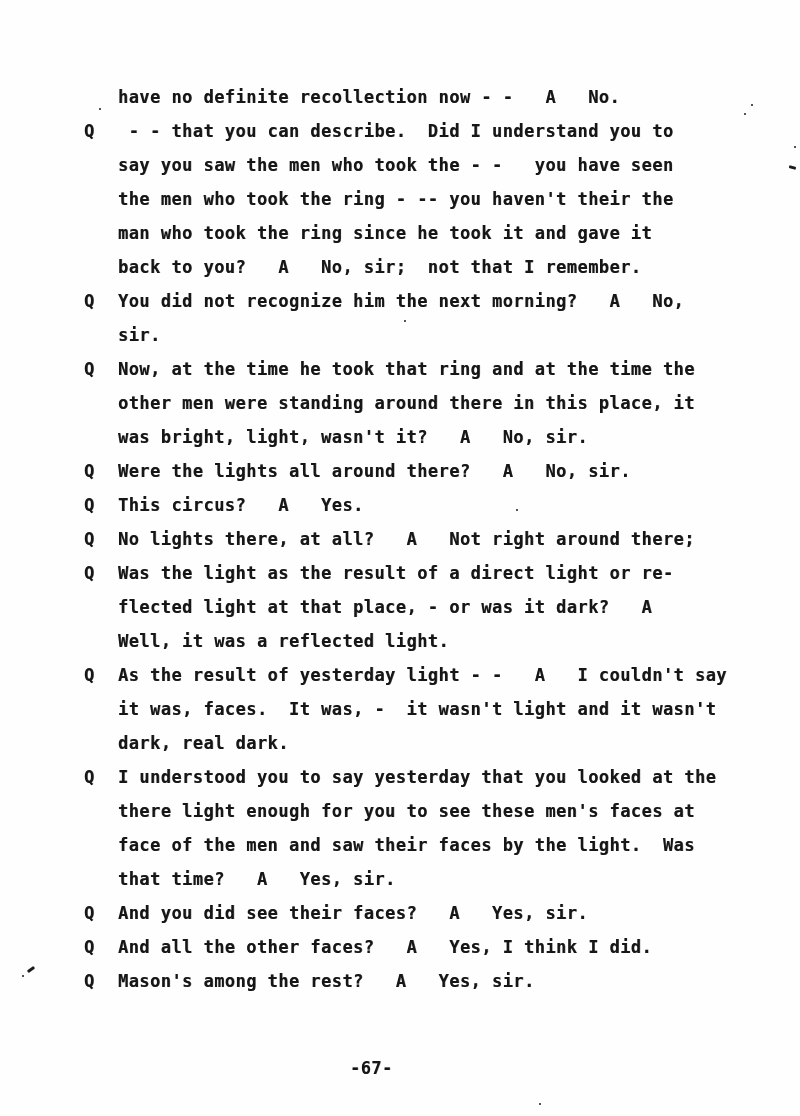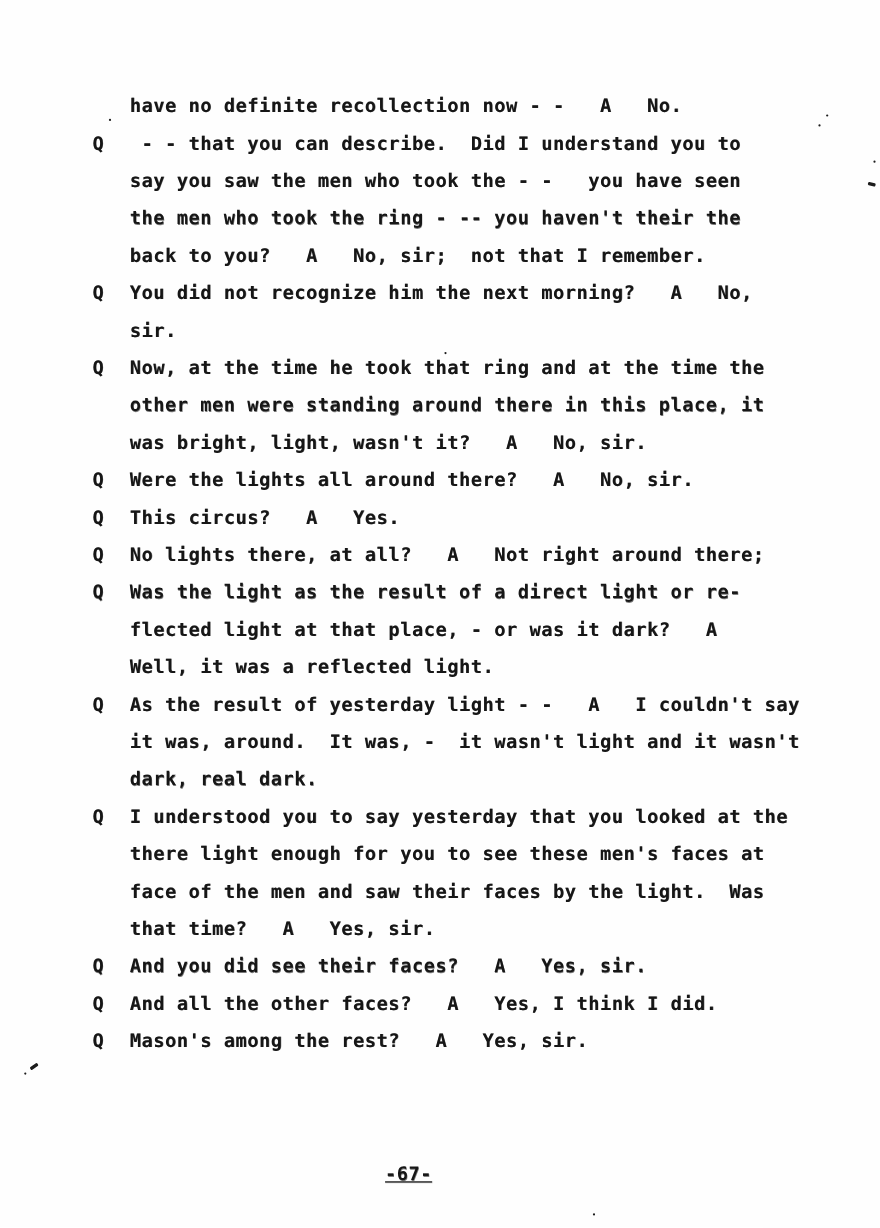--- a/index.html
+++ b/index.html
@@ -45,21 +45,20 @@
   .page-number {
     position: absolute;
     top: 1051px;
     left: 350px;
     height: 34px;
     line-height: 34px;
     font-size: 17px;
     letter-spacing: 0.45px;
     white-space: pre;
     text-shadow: 0.4px 0.2px 0 rgba(10,10,10,0.55);
-    text-decoration: underline;
   }
   .speck {
     position: absolute;
     background: #1c1c1c;
     border-radius: 1px;
   }
   .speck.dot1 { width: 2px; height: 2px; }
   .speck.tick {
     width: 8px; height: 3px;
     transform: rotate(-35deg);
@@ -88,20 +87,24 @@
     <div class="line">
       <span class="qlabel"></span>
       <span class="ltext">say you saw the men who took the - -   you have seen</span>
     </div>
 
     <div class="line">
       <span class="qlabel"></span>
       <span class="ltext">the men who took the ring - -- you haven't their the</span>
     </div>
 
+    <div class="line">
+      <span class="qlabel"></span>
+      <span class="ltext">man who took the ring since he took it and gave it</span>
+    </div>
 
     <div class="line">
       <span class="qlabel"></span>
       <span class="ltext">back to you?   A   No, sir;  not that I remember.</span>
     </div>
 
     <div class="line">
       <span class="qlabel">Q</span>
       <span class="ltext">You did not recognize him the next morning?   A   No,</span>
     </div>
@@ -157,21 +160,21 @@
       <span class="ltext">Well, it was a reflected light.</span>
     </div>
 
     <div class="line">
       <span class="qlabel">Q</span>
       <span class="ltext">As the result of yesterday light - -   A   I couldn't say</span>
     </div>
 
     <div class="line">
       <span class="qlabel"></span>
-      <span class="ltext">it was, around.  It was, -  it wasn't light and it wasn't</span>
+      <span class="ltext">it was, faces.  It was, -  it wasn't light and it wasn't</span>
     </div>
 
     <div class="line">
       <span class="qlabel"></span>
       <span class="ltext">dark, real dark.</span>
     </div>
 
     <div class="line">
       <span class="qlabel">Q</span>
       <span class="ltext">I understood you to say yesterday that you looked at the</span>

